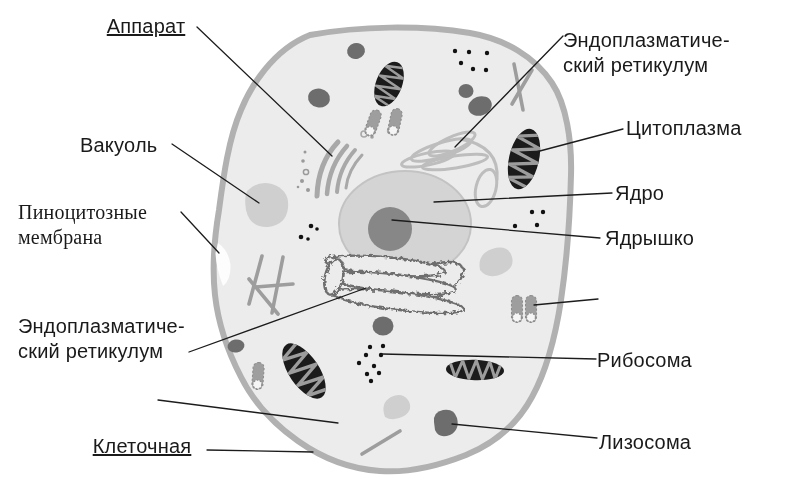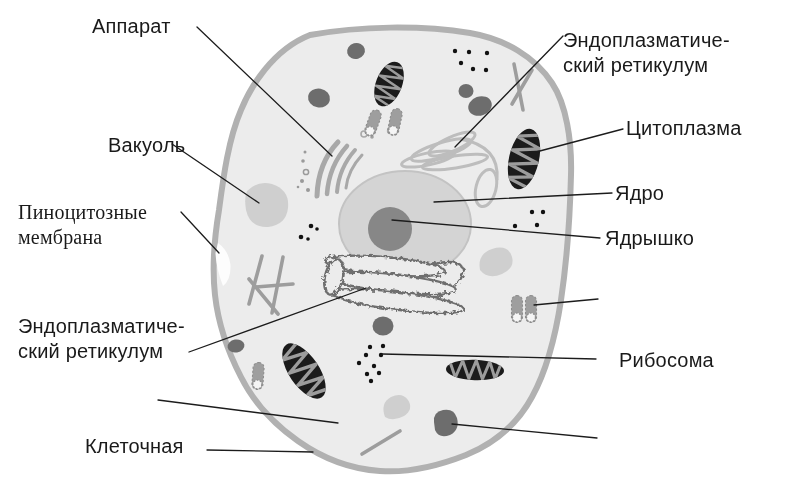--- a/index.html
+++ b/index.html
@@ -6,21 +6,21 @@
   .stage{
     position:relative;width:790px;height:497px;background:#fff;overflow:hidden;
     font-family:"Liberation Sans","DejaVu Sans",sans-serif;
   }
   .stage svg{position:absolute;left:0;top:0;}
   .label{
     position:absolute;color:#1a1a1a;font-size:20px;line-height:25px;
     white-space:nowrap;letter-spacing:0.2px;
   }
   .label .ln{display:block;}
-  .center{}
+  .center{text-align:center;text-decoration:underline;}
 </style>
 </head>
 <body>
 
 <div class="stage">
 
 <svg width="790" height="497" viewBox="0 0 790 497">
   <defs>
     <filter id="rough" x="-30%" y="-30%" width="160%" height="160%">
       <feTurbulence type="fractalNoise" baseFrequency="0.25" numOctaves="2" seed="4" result="n"></feTurbulence>
@@ -187,21 +187,21 @@
     <line x1="598" y1="299" x2="534" y2="305"></line>
     <line x1="596" y1="359" x2="382" y2="354"></line>
     <line x1="597" y1="438" x2="452" y2="424"></line>
   </g>
 </svg>
 
 <div class="label center" style="left:92px;top:14px;width:108px;">
   <span class="ln">Аппарат</span>
 </div>
 
-<div class="label" style="left:80px;top:133px;margin-left:28px;">
+<div class="label" style="left:80px;top:133px;">
   <span class="ln">Вакуоль</span>
 </div>
 
 <div class="label" style="left:18px;top:200px;font-family:Liberation Serif, serif;">
   <span class="ln">Пиноцитозные</span>
   <span class="ln">мембрана</span>
 </div>
 
 <div class="label" style="left:18px;top:314px;">
   <span class="ln">Эндоплазматиче-</span>
@@ -224,18 +224,21 @@
 
 <div class="label" style="left:615px;top:181px;">
   <span class="ln">Ядро</span>
 </div>
 
 <div class="label" style="left:605px;top:226px;">
   <span class="ln">Ядрышко</span>
 </div>
 
 
-<div class="label" style="left:619px;top:348px;text-align:center;">
+<div class="label" style="left:597px;top:348px;text-align:center;">
   <span class="ln">Рибосома</span>
 </div>
 
+<div class="label" style="left:599px;top:430px;">
+  <span class="ln">Лизосома</span>
+</div>
 
 </div>
 
 </body></html>

